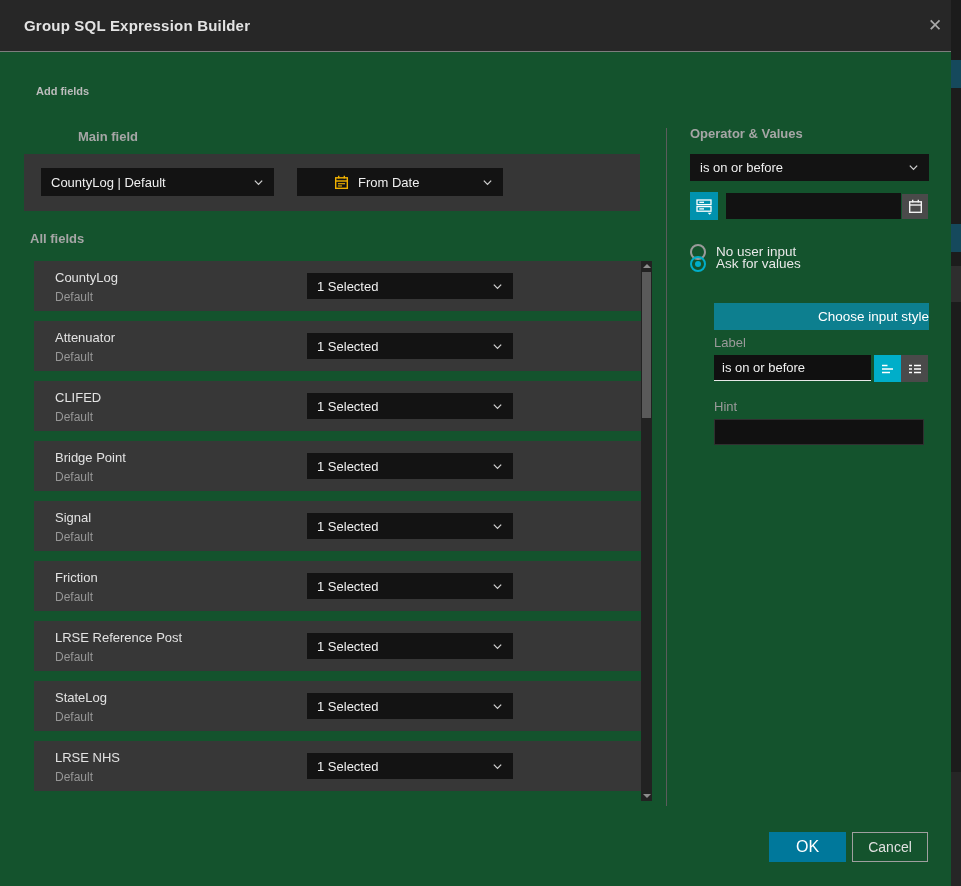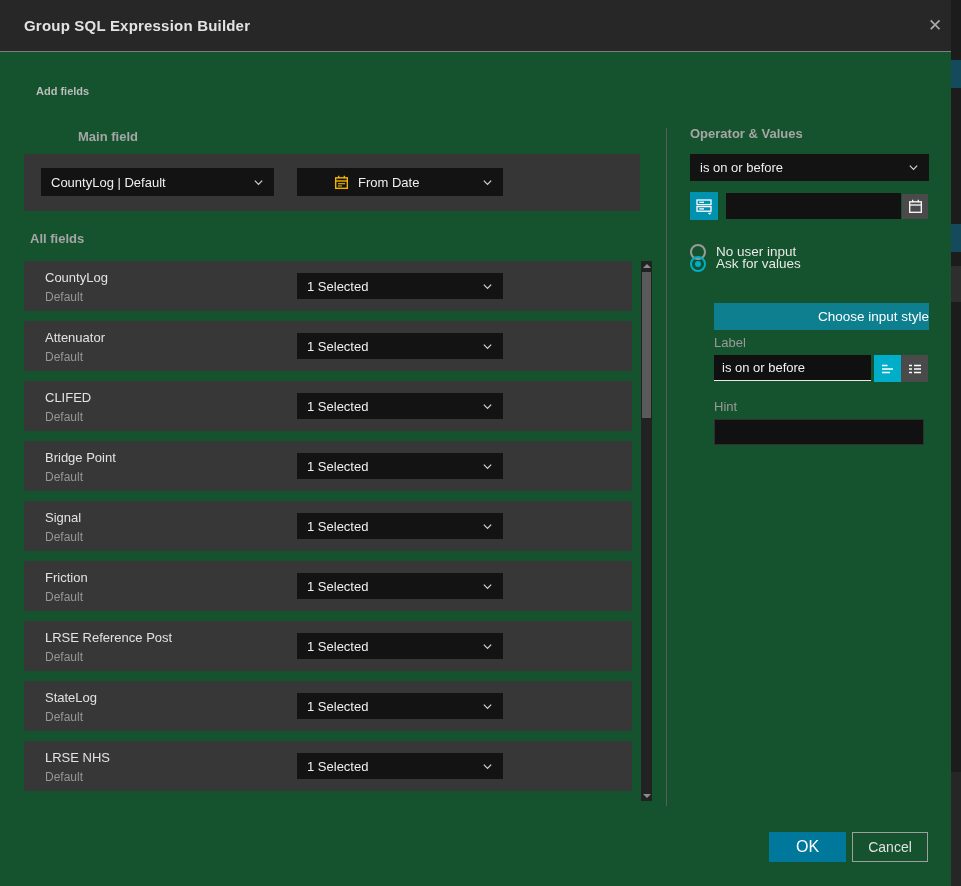--- a/index.html
+++ b/index.html
@@ -27,21 +27,21 @@
   .dropdown { position: absolute; background: #131313; color: #efefef; font-size: 13px; display: flex; align-items: center; padding: 0 10px; cursor: pointer; }
   .dropdown .dd-text { flex: 1; white-space: nowrap; overflow: hidden; }
   .dropdown .chev { flex: none; color: #cfcfcf; margin-left: 6px; }
   .dd-layer { left: 17px; top: 14px; width: 233px; height: 28px; }
   .dd-field { left: 273px; top: 14px; width: 206px; height: 28px; padding-left: 37px; }
   .dd-field .cal { color: #f2b200; margin-right: 9px; flex: none; display: inline-flex; }
   .dd-operator { left: 690px; top: 154px; width: 239px; height: 27px; }
 
   
   .fields-list { position: absolute; left: 24px; top: 261px; width: 608px; }
-  .field-row { position: relative; width: 608px; height: 50px; background: #373737; margin-bottom: 10px; }
+  .field-row { position: relative; width: 608px; height: 50px; background: #373737; margin-bottom: 10px; margin-left: 10px; }
   .field-name { position: absolute; left: 21px; top: 9px; font-size: 13px; color: #e2e2e2; }
   .field-sub  { position: absolute; left: 21px; top: 29px; font-size: 12px; color: #969696; }
   .field-row .dropdown { left: 273px; top: 12px; width: 206px; height: 26px; }
 
   
   .scrollbar { position: absolute; left: 641px; top: 261px; width: 11px; height: 540px; background: #222222; }
   .sb-arrow { position: absolute; left: 0; width: 11px; height: 10px; display: flex; align-items: center; justify-content: center; cursor: pointer; }
   .sb-arrow.up { top: 0; }
   .sb-arrow.down { bottom: 0; }
   .tri-up { width: 0; height: 0; border-left: 4px solid transparent; border-right: 4px solid transparent; border-bottom: 4px solid #8d8d8d; }

